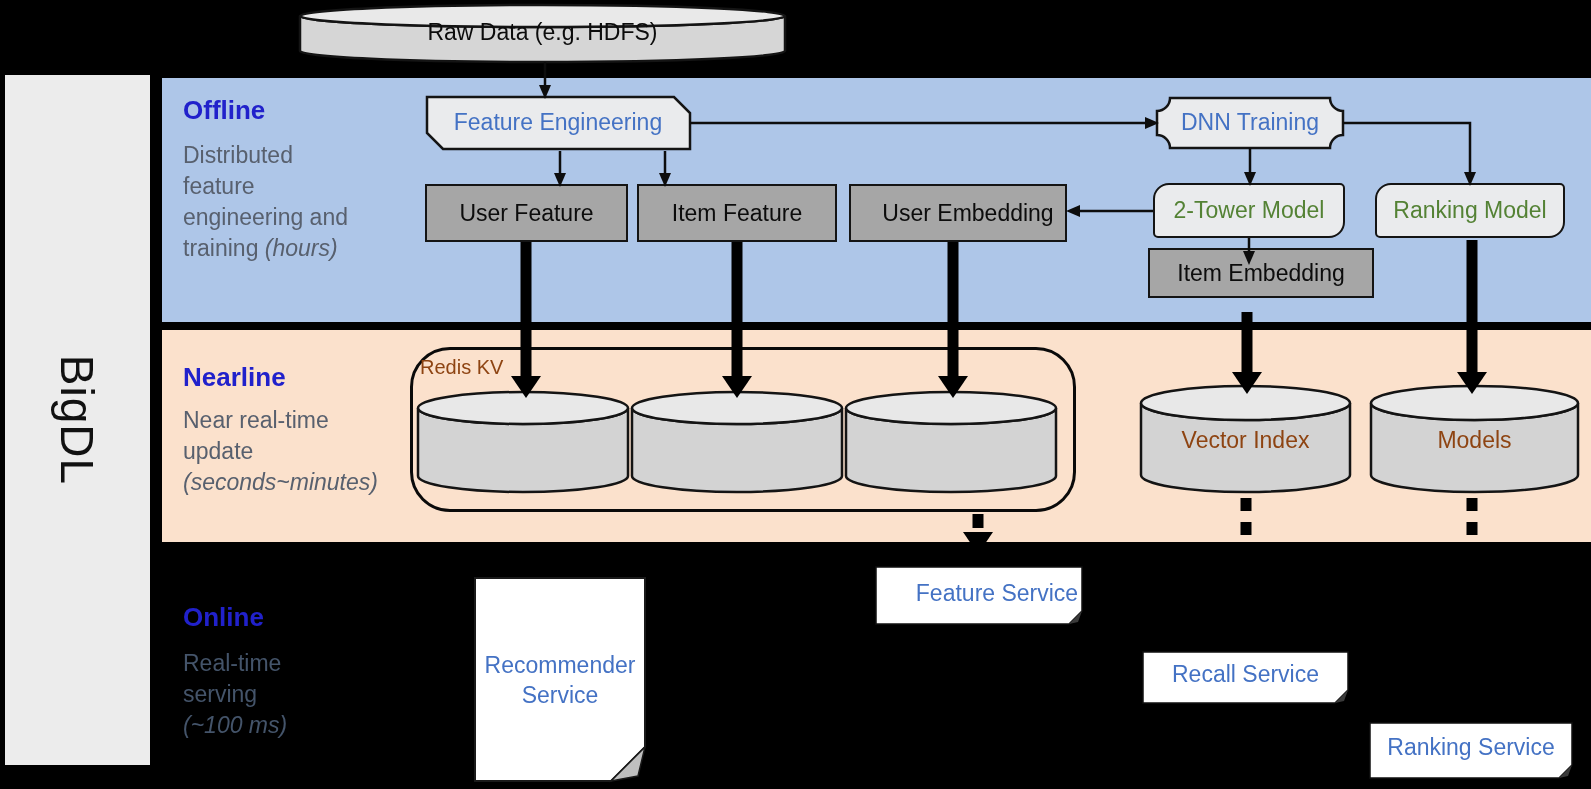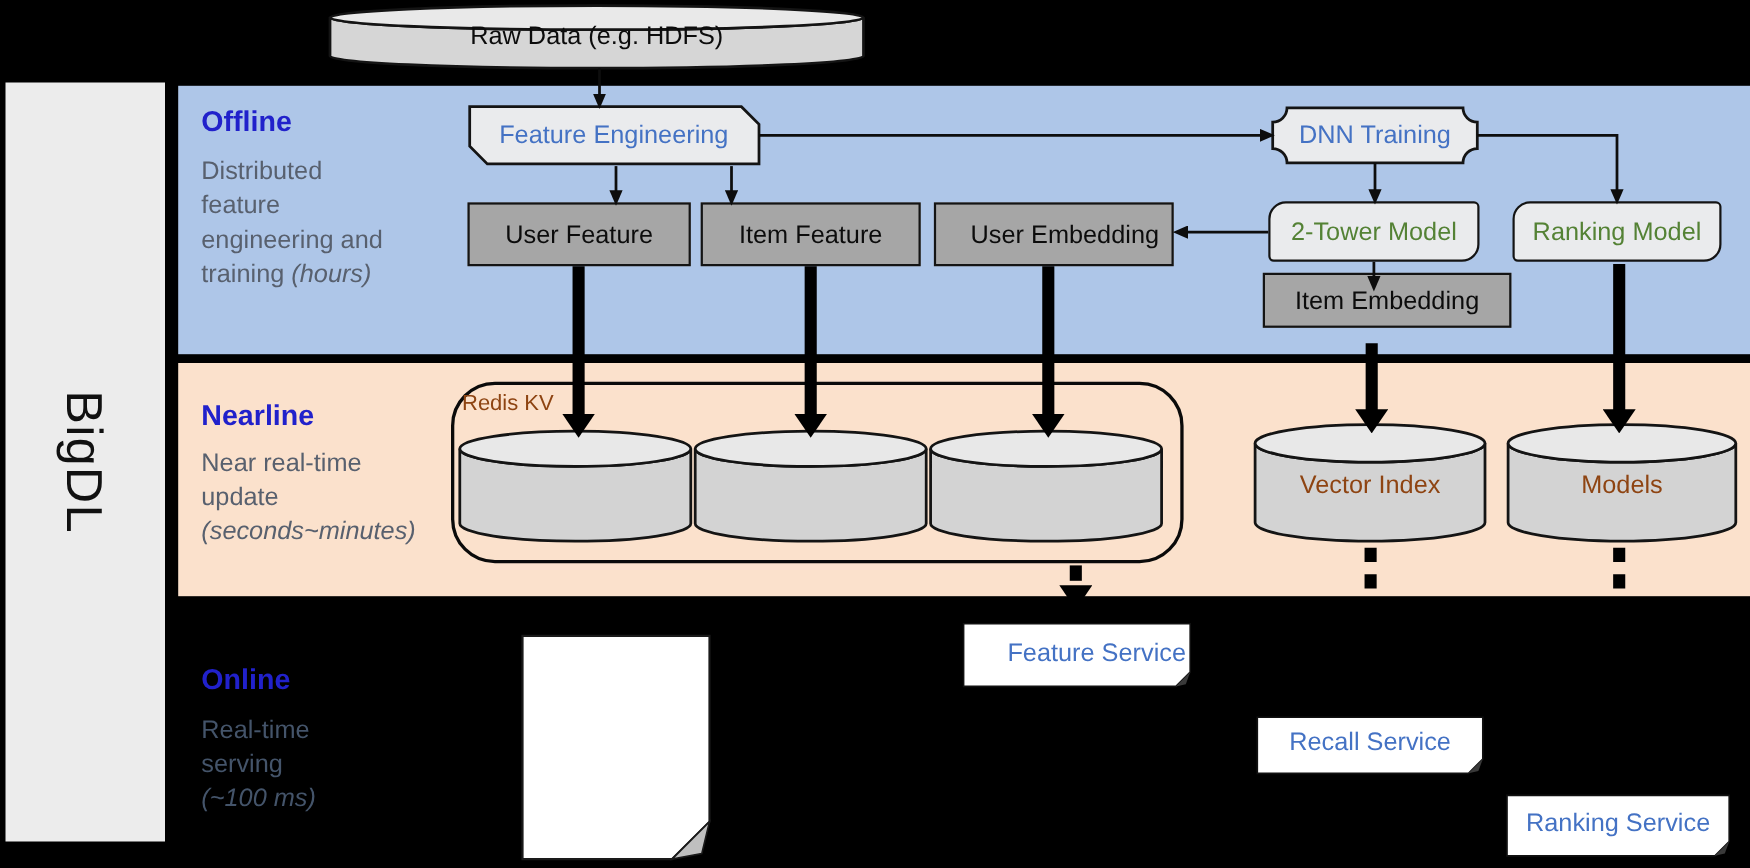--- a/index.html
+++ b/index.html
@@ -132,20 +132,21 @@
       <path d="M1472,498 V542" stroke-dasharray="13 11"></path>
     </g>
   </svg>
 
   <div class="lbl" style="left:300px;top:5px;width:485px;height:55px;color:#0c0c0c;">Raw Data (e.g. HDFS)</div>
   <div class="lbl blue-t" style="left:426px;top:96px;width:264px;height:53px;">Feature Engineering</div>
   <div class="lbl blue-t" style="left:1157px;top:97px;width:186px;height:51px;">DNN Training</div>
   <div class="lbl brown-t" style="left:420px;top:352px;width:130px;height:30px;justify-content:flex-start;font-size:20px;">Redis KV</div>
   <div class="lbl brown-t" style="left:1141px;top:420px;width:209px;height:40px;">Vector Index</div>
   <div class="lbl brown-t" style="left:1371px;top:420px;width:207px;height:40px;">Models</div>
+  <div class="lbl blue-t" style="left:483px;top:578px;width:154px;height:203px;line-height:30px;">Recommender Service</div>
   <div class="lbl blue-t" style="left:876px;top:567px;width:242px;height:52px;">Feature Service</div>
   <div class="lbl blue-t" style="left:1143px;top:650px;width:205px;height:48px;">Recall Service</div>
   <div class="lbl blue-t" style="left:1370px;top:721px;width:202px;height:52px;">Ranking Service</div>
 
   <div class="band-title" style="left:183px;top:95px;">Offline</div>
   <div class="band-desc" style="left:183px;top:140px;width:180px;">
     <span>Distributed feature engineering and training </span><span class="it">(hours)</span>
   </div>
 
   <div class="band-title" style="left:183px;top:362px;">Nearline</div>

